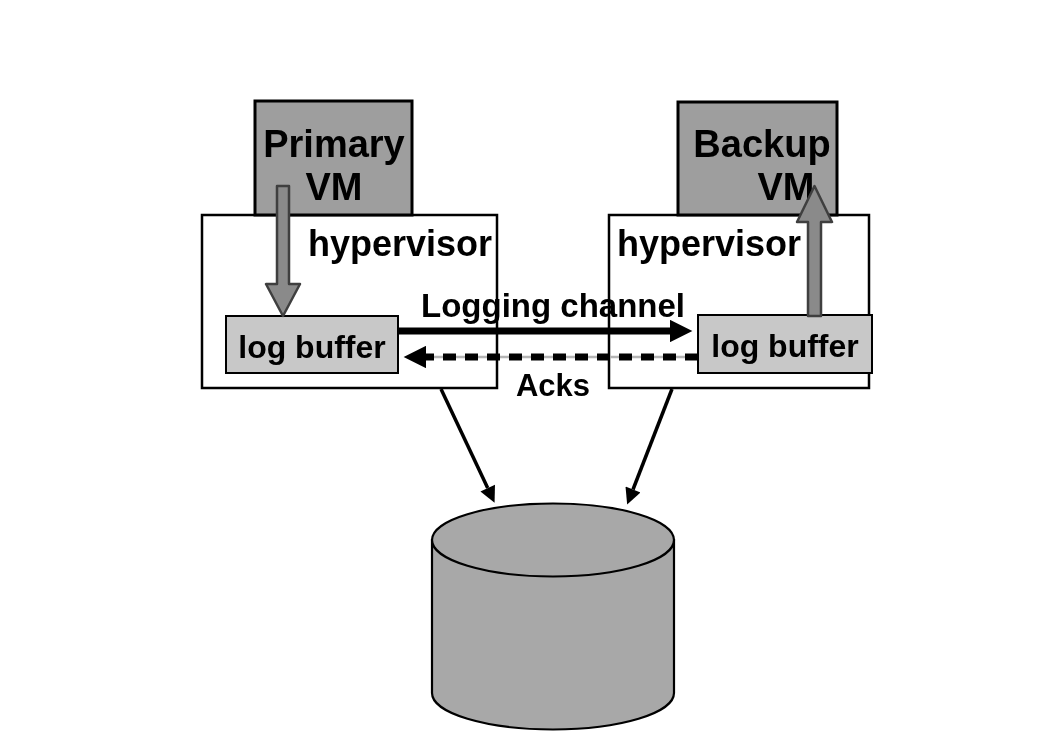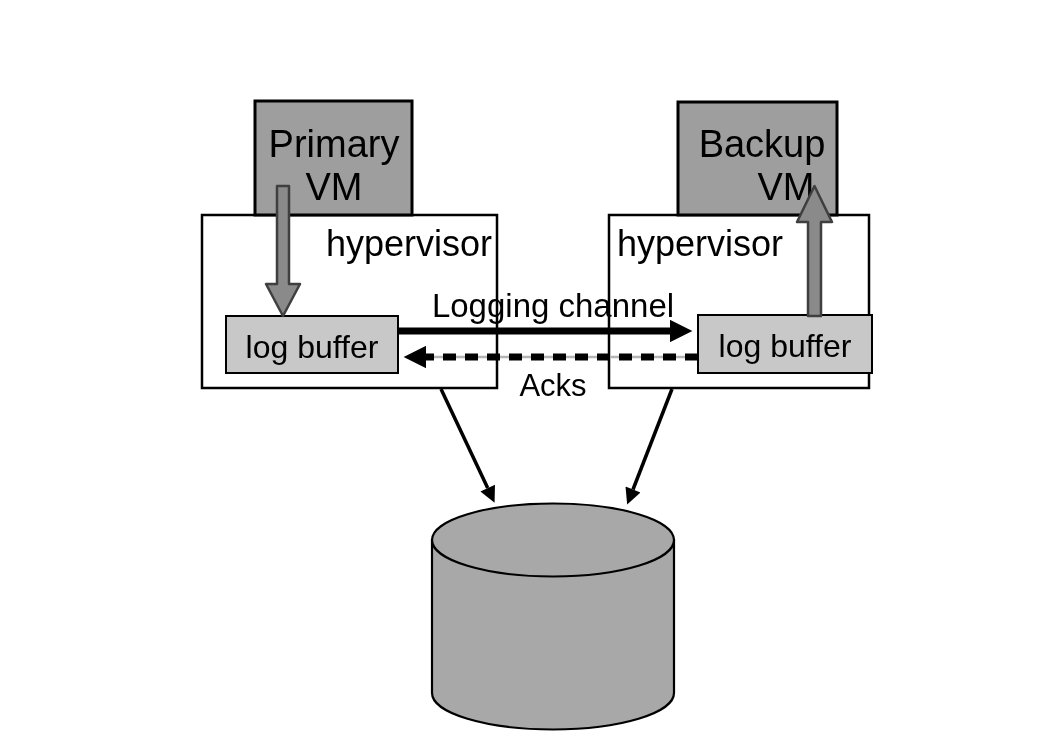--- a/index.html
+++ b/index.html
@@ -6,20 +6,21 @@
     margin: 0;
     padding: 0;
     background: #ffffff;
   }
   .stage {
     width: 928px;
     height: 756px;
     position: relative;
     background: #22c55e;
     overflow: hidden;
+    font-weight: bold;
   }
   svg {
     display: block;
   }
   text {
     font-family: "Liberation Sans", sans-serif;
     fill: #000000;
   }
   .vm-label    { font-size: 38px; }
   .hyp-label   { font-size: 36px; }

